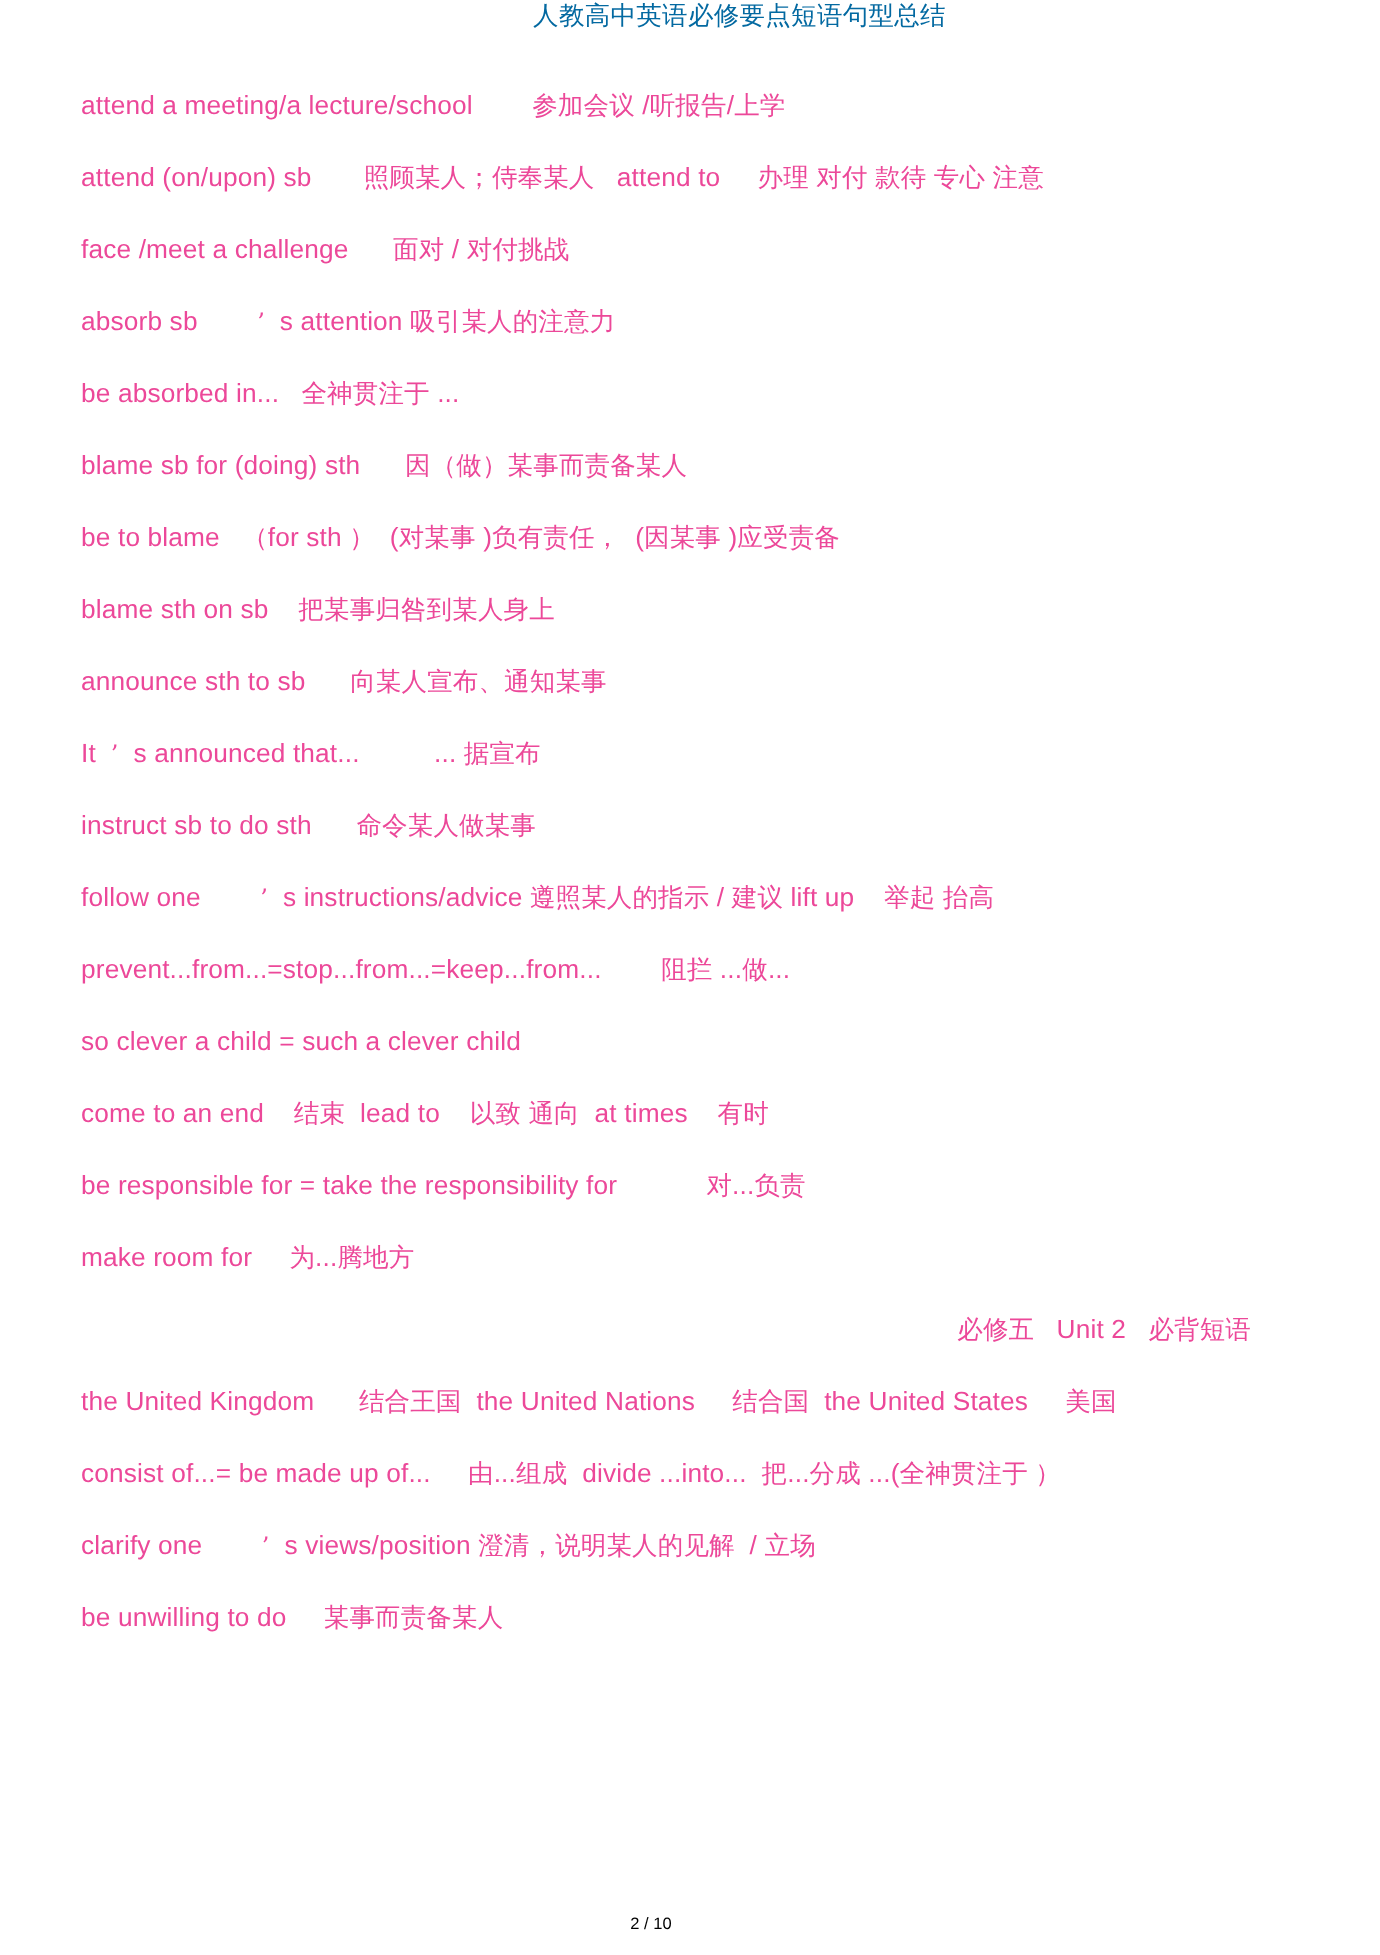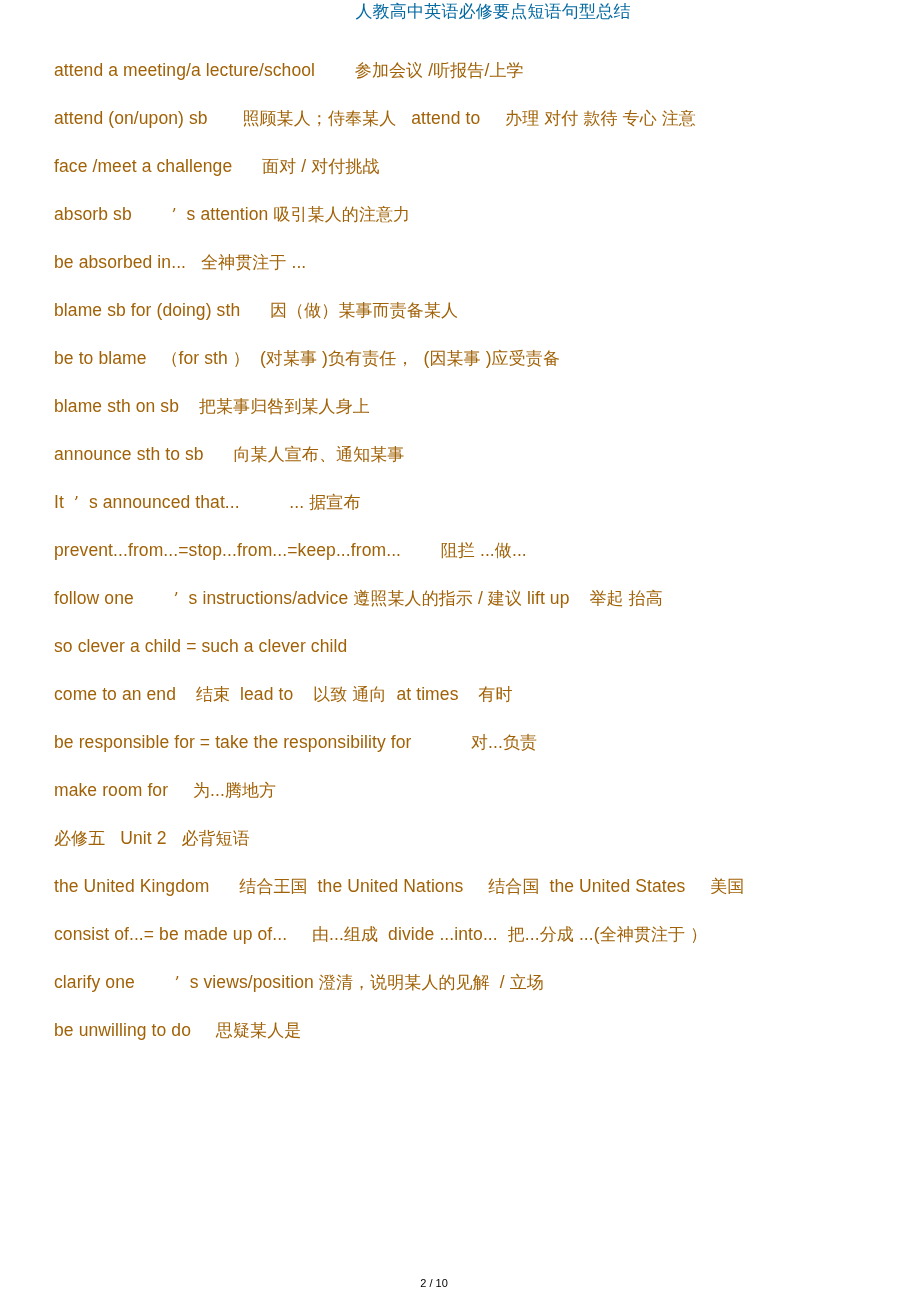--- a/index.html
+++ b/index.html
@@ -40,27 +40,27 @@
     left: 54px;
     top: 58px;
     width: 820px;
   }
 
   .line {
     font-size: 17.5px;
     line-height: 24px;
     height: 48px;
     white-space: pre;
-    color: #a16207;
+    color: #ec4899;
     letter-spacing: 0.1px;
   }
 
   
   .line.center {
-    text-align: left;
+    text-align: right;
     width: 780px;
   }
   .cn {
     font-family: "DejaVu Sans", "Liberation Sans", sans-serif;
     font-size: 17px;
   }
   .apos {
     font-family: "DejaVu Serif", serif;
     font-size: 16px;
   }
@@ -88,28 +88,29 @@
   <div class="line">attend a meeting/a lecture/school        <span class="cn">参加会议</span> /<span class="cn">听报告</span>/<span class="cn">上学</span></div>
       <div class="line">attend (on/upon) sb       <span class="cn">照顾某人；侍奉某人</span>   attend to     <span class="cn">办理</span> <span class="cn">对付</span> <span class="cn">款待</span> <span class="cn">专心</span> <span class="cn">注意</span></div>
       <div class="line">face /meet a challenge      <span class="cn">面对</span> / <span class="cn">对付挑战</span></div>
       <div class="line">absorb sb        <span class="apos">’</span>  s attention <span class="cn">吸引某人的注意力</span></div>
       <div class="line">be absorbed in...   <span class="cn">全神贯注于</span> ...</div>
       <div class="line">blame sb for (doing) sth      <span class="cn">因（做）某事而责备某人</span></div>
       <div class="line">be to blame   <span class="cn">（</span>for sth <span class="cn">）</span>  (<span class="cn">对某事</span> )<span class="cn">负有责任，</span>  (<span class="cn">因某事</span> )<span class="cn">应受责备</span></div>
       <div class="line">blame sth on sb    <span class="cn">把某事归咎到某人身上</span></div>
       <div class="line">announce sth to sb      <span class="cn">向某人宣布、通知某事</span></div>
       <div class="line">It  <span class="apos">’</span>  s announced that...          ... <span class="cn">据宣布</span></div>
+      <div class="line">instruct sb to do sth      <span class="cn">命令某人做某事</span></div>
+      <div class="line">follow one        <span class="apos">’</span>  s instructions/advice <span class="cn">遵照某人的指示</span> / <span class="cn">建议</span> lift up    <span class="cn">举起</span> <span class="cn">抬高</span></div>
       <div class="line">prevent...from...=stop...from...=keep...from...        <span class="cn">阻拦</span> ...<span class="cn">做</span>...</div>
-      <div class="line">follow one        <span class="apos">’</span>  s instructions/advice <span class="cn">遵照某人的指示</span> / <span class="cn">建议</span> lift up    <span class="cn">举起</span> <span class="cn">抬高</span></div>
       <div class="line">so clever a child = such a clever child</div>
       <div class="line">come to an end    <span class="cn">结束</span>  lead to    <span class="cn">以致</span> <span class="cn">通向</span>  at times    <span class="cn">有时</span></div>
       <div class="line">be responsible for = take the responsibility for            <span class="cn">对</span>...<span class="cn">负责</span></div>
       <div class="line">make room for     <span class="cn">为</span>...<span class="cn">腾地方</span></div>
       <div class="line center"><span class="cn">必修五</span>   Unit 2   <span class="cn">必背短语</span></div>
       <div class="line">the United Kingdom      <span class="cn">结合王国</span>  the United Nations     <span class="cn">结合国</span>  the United States     <span class="cn">美国</span></div>
       <div class="line">consist of...= be made up of...     <span class="cn">由</span>...<span class="cn">组成</span>  divide ...into...  <span class="cn">把</span>...<span class="cn">分成</span> ...(<span class="cn">全神贯注于</span> <span class="cn">）</span></div>
       <div class="line">clarify one        <span class="apos">’</span>  s views/position <span class="cn">澄清，说明某人的见解</span>  / <span class="cn">立场</span></div>
-      <div class="line">be unwilling to do     <span class="cn">思疑某人是</span></div>
+      <div class="line">be unwilling to do     <span class="cn">某事而责备某人</span></div>
     </div>
 
   <div class="doc-footer">2 / 10</div>
 
 </div>
 
 </body></html>

